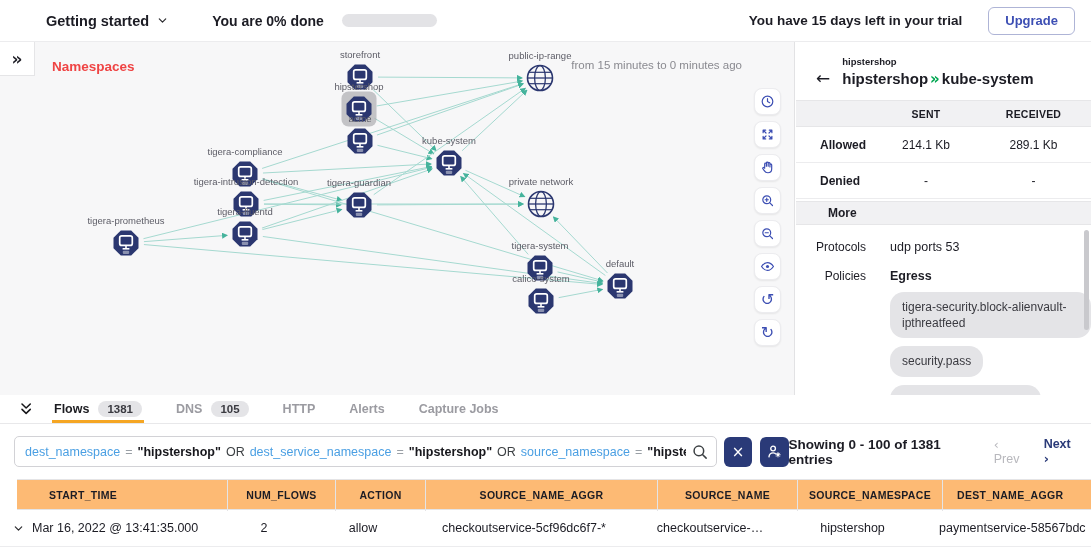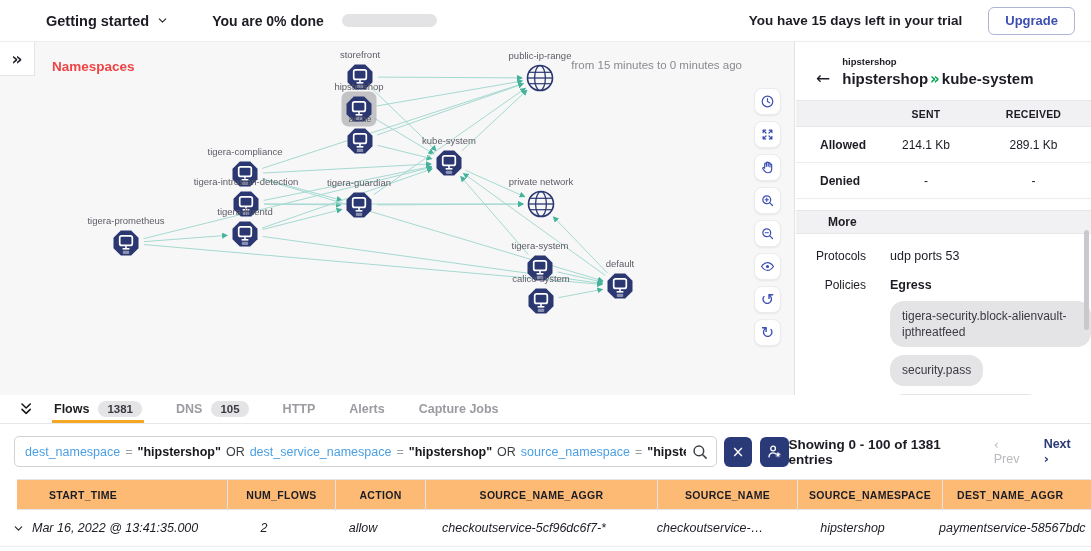--- a/index.html
+++ b/index.html
@@ -42,21 +42,21 @@
   .dp-context { font-size:9.5px; font-weight:700; margin-bottom:3px; }
   .dp-title { font-size:15px; font-weight:700; }
   .dp-sep { color:#00a651; font-weight:700; padding:0 2px; }
   .dp-grid-head { display:grid; grid-template-columns:80px 100px 115px; height:27px; align-items:center;
     background:#f1f1f3; border-top:1px solid #e6e6e8; border-bottom:1px solid #e6e6e8;
     font-size:10.5px; font-weight:700; letter-spacing:.2px; }
   .dp-grid-row { display:grid; grid-template-columns:80px 100px 115px; height:36px; align-items:center;
     border-bottom:1px solid #ececee; font-size:12px; }
   .dp-grid-row .lbl { padding-left:24px; font-weight:700; font-size:12px; }
   .cen { text-align:center; }
-  .more-band { margin-top:11px; height:24px; background:#f1f1f3; border-top:1px solid #e6e6e8;
+  .more-band { margin-top:2px; height:24px; background:#f1f1f3; border-top:1px solid #e6e6e8;
     border-bottom:1px solid #e6e6e8; display:flex; align-items:center; padding-left:32px;
     font-size:12px; font-weight:700; }
   .kv { display:grid; grid-template-columns:62px 1fr; column-gap:24px; padding-left:8px; margin-top:15px; }
   .kv .k { text-align:right; font-weight:400; font-size:12px; }
   .kv .v { font-size:12.5px; }
   .chips { display:flex; flex-direction:column; align-items:flex-start; gap:8px; margin-top:9px; }
   .chip { background:#e4e4e7; border-radius:14px; padding:7px 12px; font-size:12px; color:#3a3a40;
     max-width:212px; line-height:1.35; cursor:pointer; }
   #panel-scrollbar { position:absolute; right:2px; top:188px; width:5px; height:100px; border-radius:3px; background:#c9c9cd; }
 
@@ -93,21 +93,21 @@
   #flows-table { position:absolute; left:0; top:479px; width:1091px; }
   .ft-head { display:grid; grid-template-columns:210px 108px 90px 232px 140px 145px 166px; height:31px;
     background:#fdba74; border-top:1px solid #e4e4e6; border-bottom:1px solid #e4e4e6; align-items:center;
     font-size:10.5px; font-weight:700; letter-spacing:.3px;margin-left:17px; }
   .ft-head .hc { text-align:center; border-left:1px solid #e4e4e6; height:31px; line-height:31px;
     overflow:hidden; white-space:nowrap; }
   .ft-head .hc:first-child { text-align:left; padding-left:32px; border-left:none; }
   .ft-head .hc:last-child { text-align:left; padding-left:14px; }
   .ft-row { display:grid; grid-template-columns:210px 108px 90px 232px 140px 145px 166px; height:37px;
     background:#fff; border-bottom:1px solid #ececee; align-items:center; font-size:12.5px; cursor:pointer; }
-  .ft-row .c { text-align:center; overflow:hidden; white-space:nowrap;font-style:italic; }
+  .ft-row .c { text-align:center; overflow:hidden; white-space:nowrap; }
   .ft-row .c.first { text-align:left; display:flex; align-items:center; }
   .ft-row .c.first .txt { margin-left:8px; font-weight:500; }
   .ft-row .c.last { text-align:left; padding-left:14px; }
   .row-chevron { margin-left:13px; display:flex; }
 </style>
 </head>
 <body>
 
 <div id="app">
 

